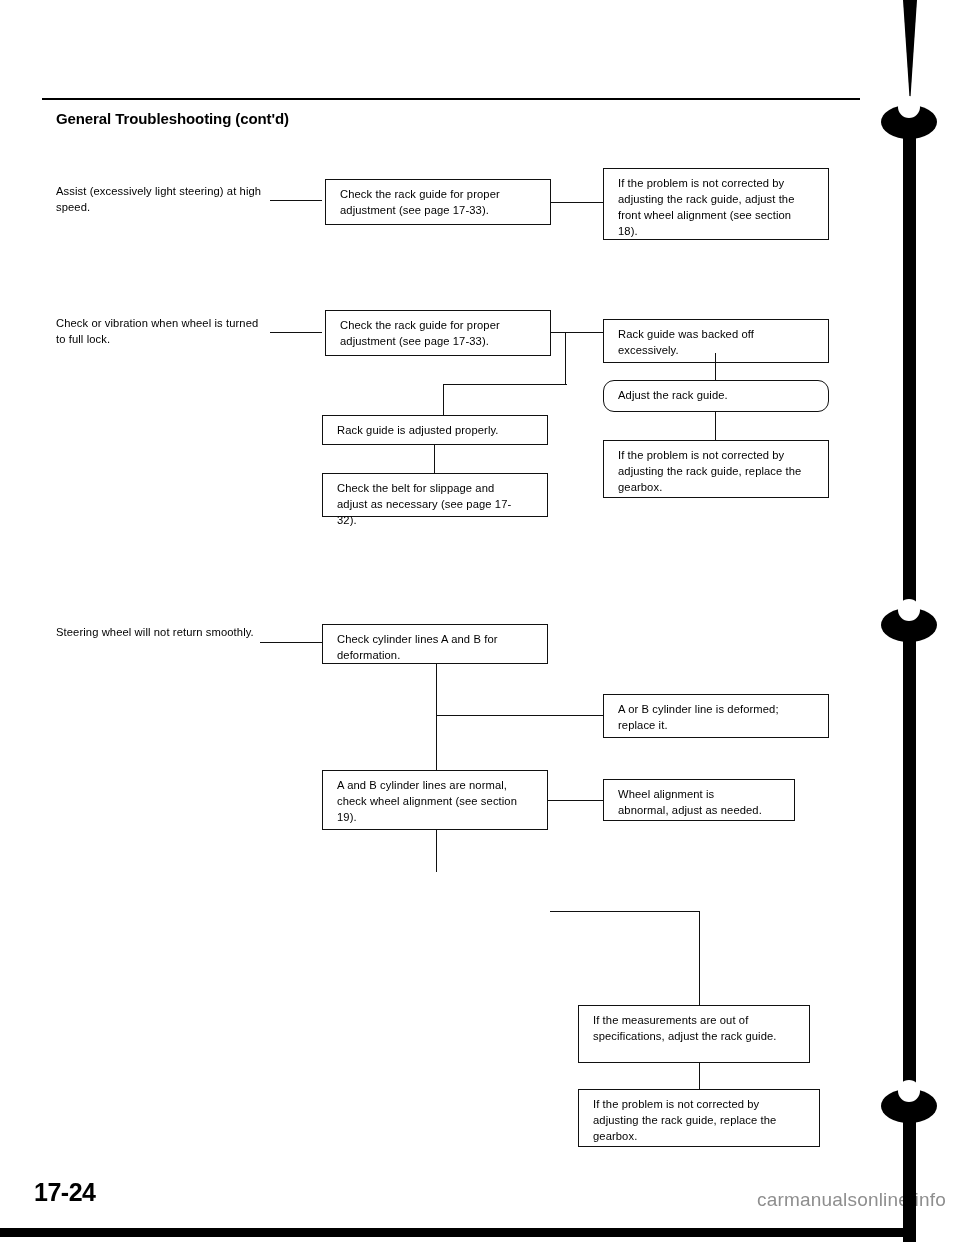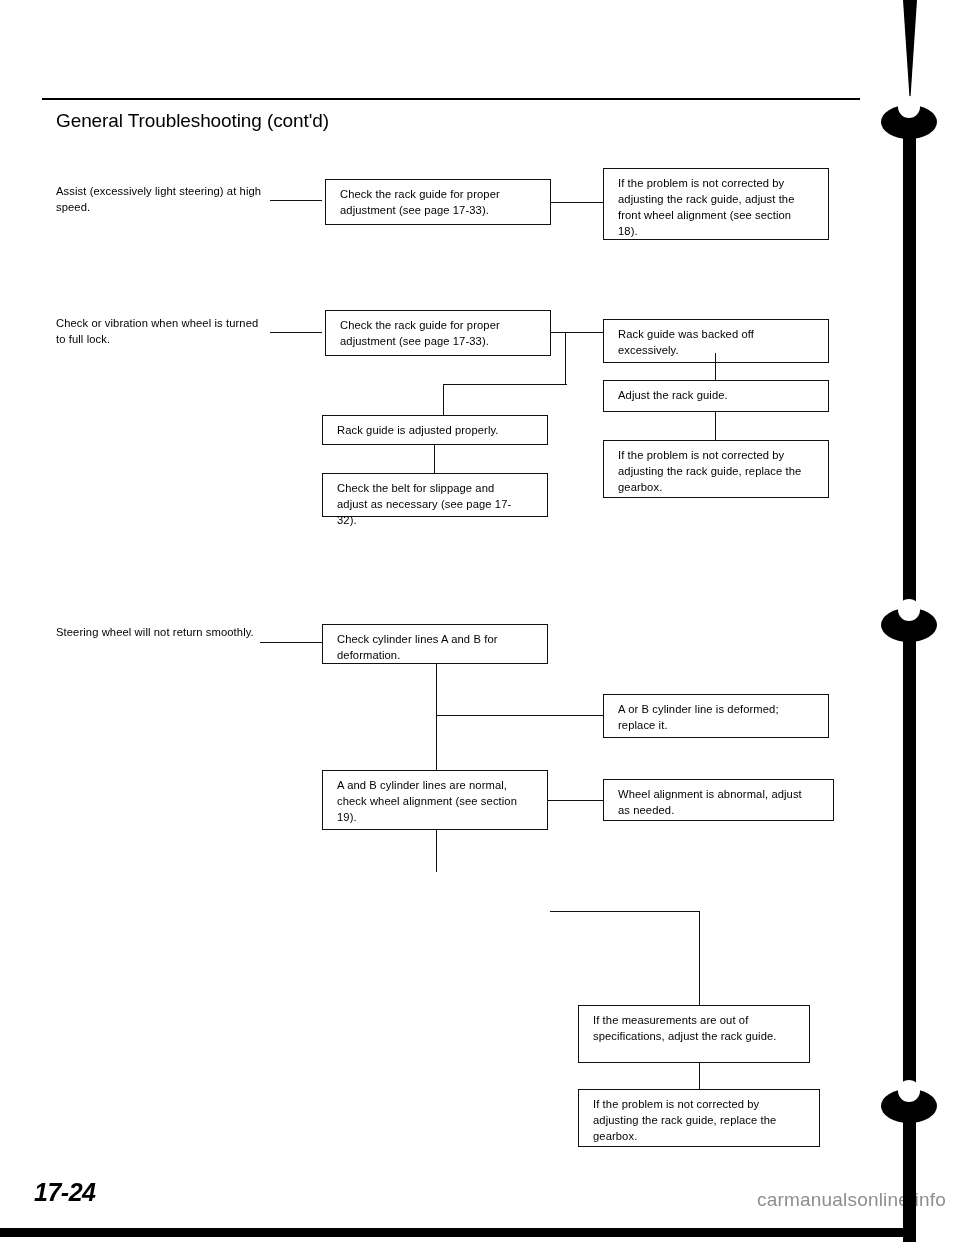--- a/index.html
+++ b/index.html
@@ -26,22 +26,22 @@
   }
   .rule{
     position:absolute;
     left:42px; top:98px;
     width:818px; height:2px;
     background:#000;
   }
   .section-title{
     position:absolute;
     left:56px; top:110px;
-    font-size:19px;
-    font-weight:normal;
+    font-size:15px;
+    font-weight:bold;
     letter-spacing:-0.1px;
   }
 
   
   .box{
     position:absolute;
     border:1.4px solid #111;
     box-sizing:border-box;
     background:#fff;
     font-size:11.2px;
@@ -61,21 +61,20 @@
   .h{position:absolute;height:1.4px;background:#111;}
   .v{position:absolute;width:1.4px;background:#111;}
 
   
   .page-no{
     position:absolute;
     left:34px; top:1178px;
     font-size:25px;
     font-weight:bold;
     letter-spacing:-0.5px;
-    font-style:italic;
   }
   .footer-bar{
     position:absolute;
     left:0; top:1228px;
     width:905px; height:9px;
     background:#000;
   }
   .watermark{
     position:absolute;
     right:14px; top:1189px;
@@ -141,21 +140,21 @@
   <div class="box" style="left:325px; top:310px; width:226px; height:46px;">Check the rack guide for proper adjustment (see page 17-33).</div>
 
   <div class="h" style="left:551px; top:332px; width:26px;"></div>
   <div class="v" style="left:565px; top:332px; height:52px;"></div>
   <div class="h" style="left:565px; top:332px; width:38px;"></div>
 
   <div class="box" style="left:603px; top:319px; width:226px; height:44px;">Rack guide was backed off excessively.</div>
 
   <div class="v" style="left:715px; top:353px; width:1.4px; height:27px;"></div>
 
-  <div class="box" style="left:603px; top:380px; width:226px; height:32px;">Adjust the rack guide.</div>
+  <div class="box" style="left:603px; top:380px; width:226px; height:32px;border-radius:11px;">Adjust the rack guide.</div>
 
   <div class="v" style="left:715px; top:412px; width:1.4px; height:28px;"></div>
 
   <div class="box" style="left:603px; top:440px; width:226px; height:58px;">If the problem is not corrected by adjusting the rack guide, replace the gearbox.</div>
 
   <div class="h" style="left:443px; top:384px; width:124px;"></div>
   <div class="v" style="left:443px; top:384px; height:31px;"></div>
 
   <div class="box" style="left:322px; top:415px; width:226px; height:30px;">Rack guide is adjusted properly.</div>
 
@@ -172,21 +171,21 @@
   <div class="v" style="left:436px; top:664px; height:106px;"></div>
 
   <div class="h" style="left:436px; top:715px; width:167px;"></div>
 
   <div class="box" style="left:603px; top:694px; width:226px; height:44px;">A or B cylinder line is deformed; replace it.</div>
 
   <div class="box" style="left:322px; top:770px; width:226px; height:60px;">A and B cylinder lines are normal, check wheel alignment (see section 19).</div>
 
   <div class="h" style="left:548px; top:800px; width:55px;"></div>
 
-  <div class="box" style="left:603px; top:779px; width:231px; height:42px;">Wheel alignment is abnormal, adjust as needed.</div>
+  <div class="box" style="left:603px; top:779px; width:192px; height:42px;">Wheel alignment is abnormal, adjust as needed.</div>
 
   <div class="v" style="left:436px; top:830px; height:42px;"></div>
 
 
   <div class="h" style="left:550px; top:911px; width:150px;"></div>
   <div class="v" style="left:699px; top:911px; height:94px;"></div>
 
   <div class="box" style="left:578px; top:1005px; width:232px; height:58px;">If the measurements are out of specifications, adjust the rack guide.</div>
 
   <div class="v" style="left:699px; top:1063px; height:26px;"></div>

